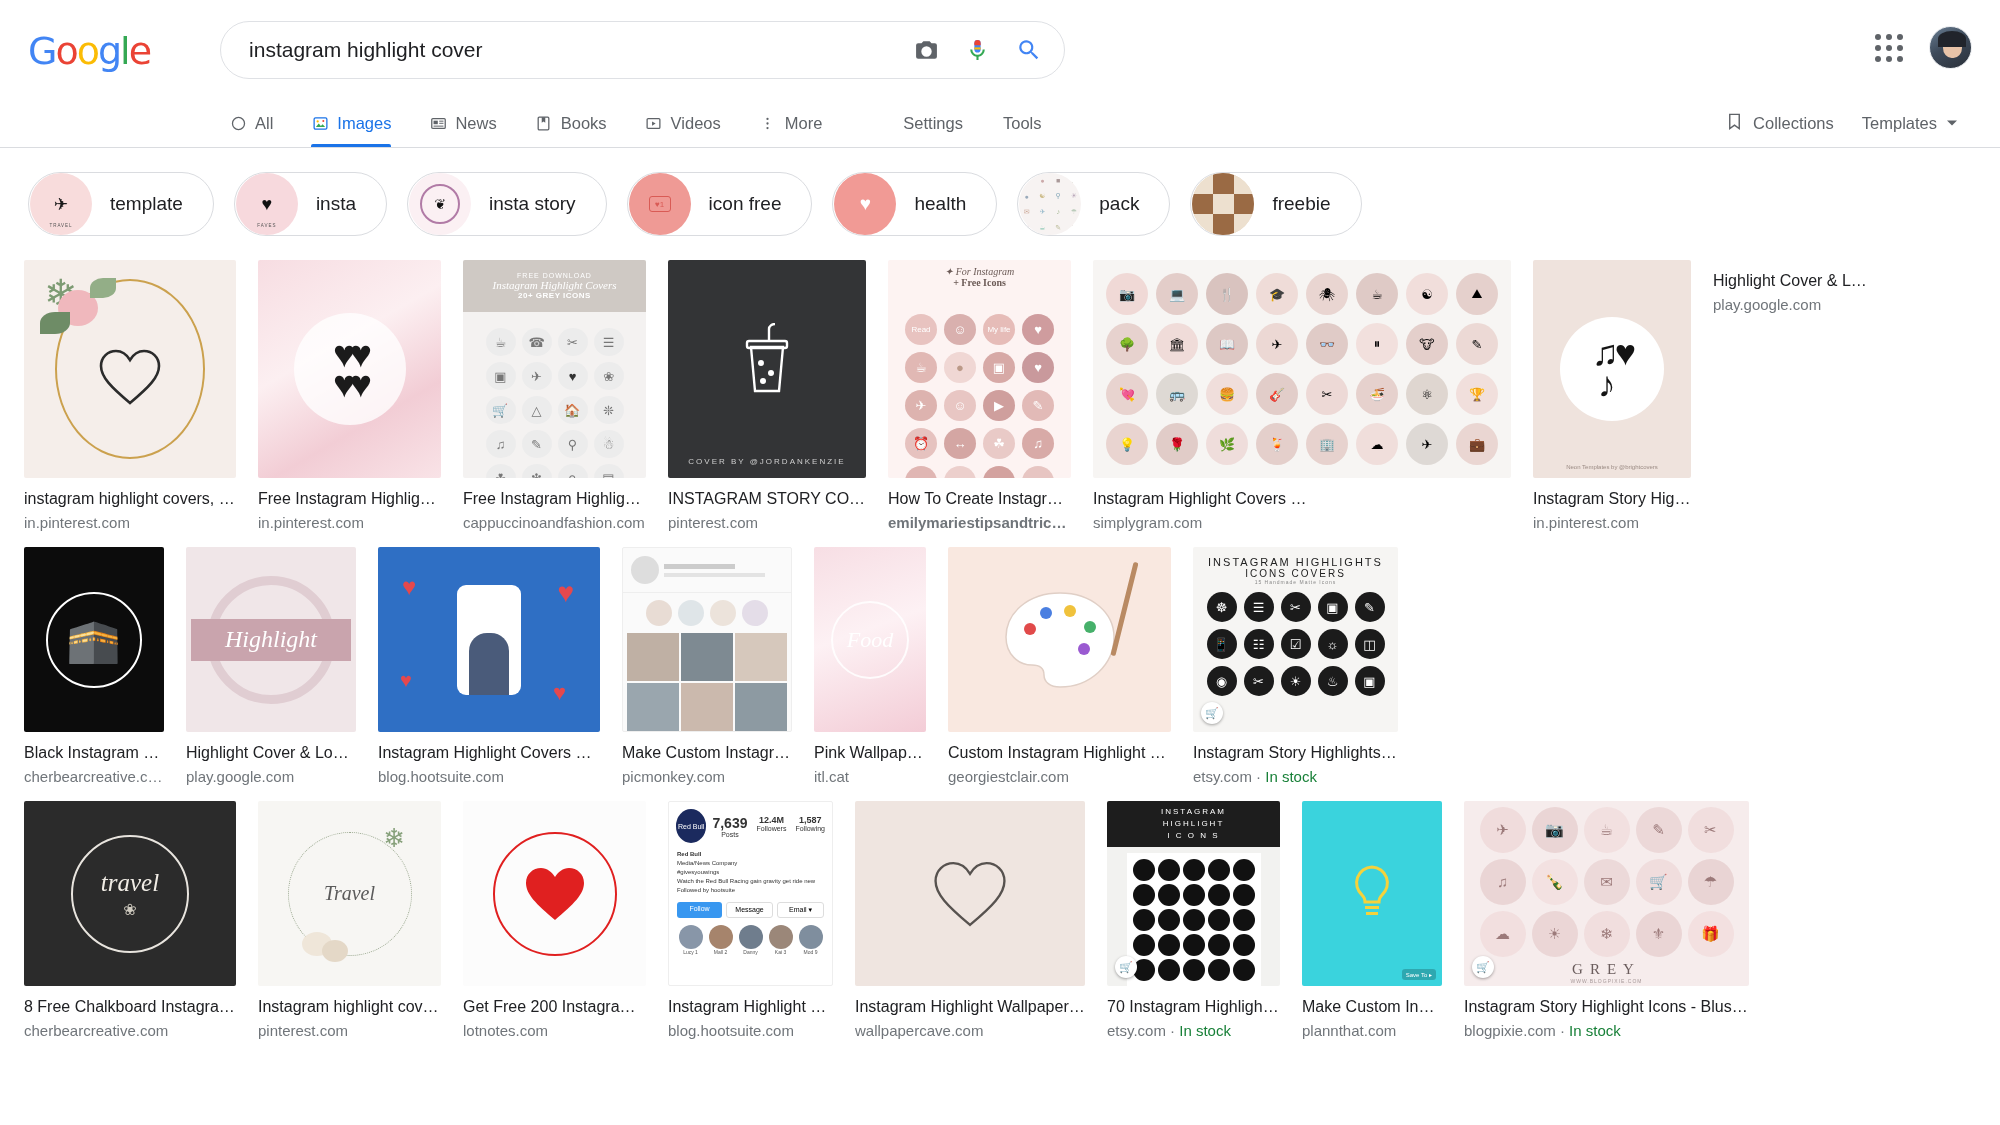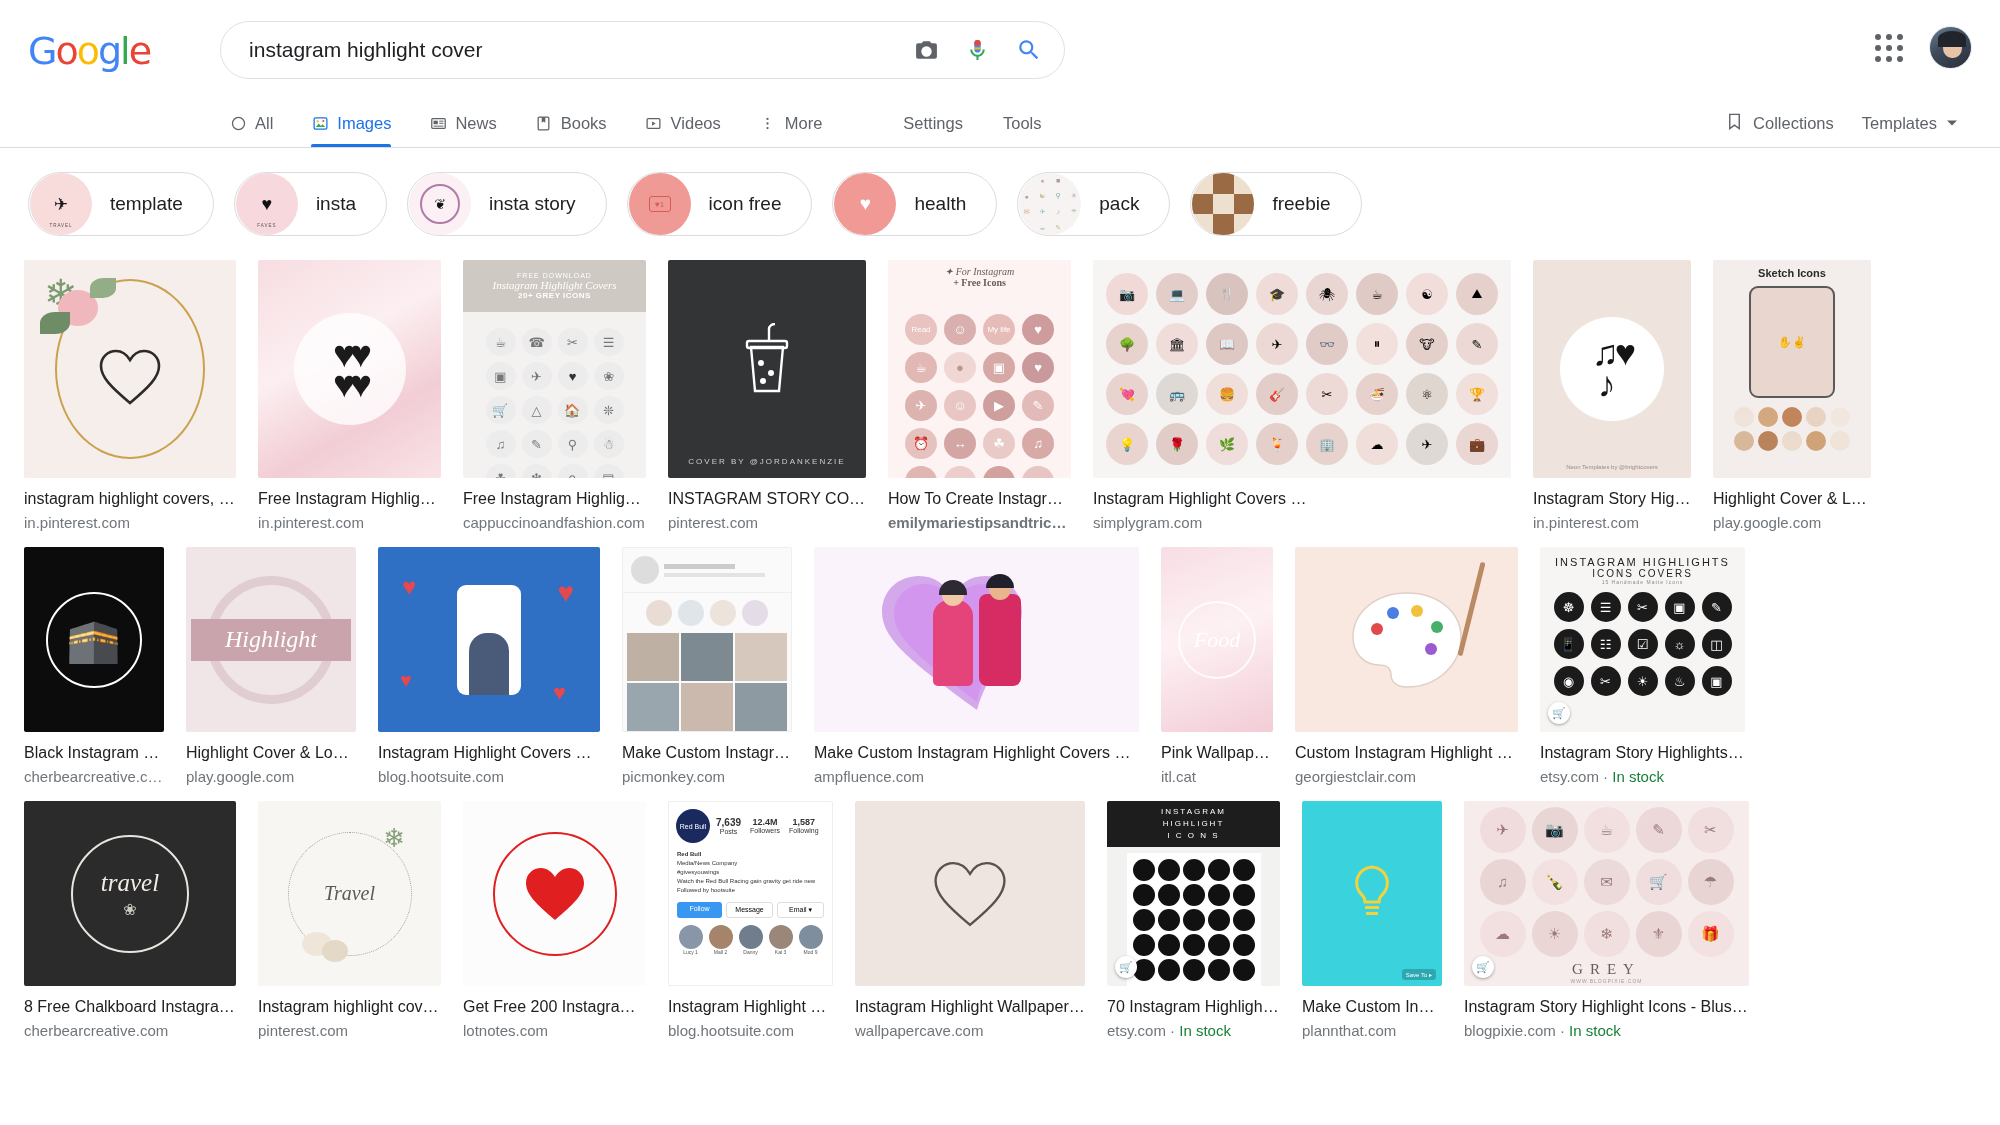--- a/index.html
+++ b/index.html
@@ -616,36 +616,20 @@
         <div style="position:relative;font-size:36px;color:#141414;line-height:.9;letter-spacing:-4px;">♫♥<br>&nbsp;♪</div>
         <div style="position:absolute;bottom:8px;left:0;right:0;text-align:center;font-size:6px;color:#9b8b84;">Neon Templates by @brightcovers</div>
       </div>
       <div class="cap">
         <div class="cap-title" style="width:158px;">Instagram Story Highlight C…</div>
         <div class="cap-src" style="width:158px;">in.pinterest.com</div>
       </div>
     </div>
 
     <div class="card" style="margin-right:0;">
-      <div class="thumb" style="width:158px;height:218px;background:#f3eeeb;flex-direction:column;justify-content:flex-start;">
-        <div style="font-size:11px;font-weight:bold;color:#2b2b2b;margin-top:7px;">Sketch Icons</div>
-        <div style="width:86px;height:112px;border:2px solid #5a5a5a;border-radius:9px;margin-top:7px;background:#e9d6cf;display:flex;align-items:center;justify-content:center;font-size:11px;color:#7c6a64;font-family:'Liberation Serif',serif;">✋✌</div>
-        <div style="display:grid;grid-template-columns:repeat(5,20px);gap:4px;margin-top:9px;">
-          <div style="height:20px;border-radius:50%;background:#efe2da;"></div>
-            <div style="height:20px;border-radius:50%;background:#d3a87e;"></div>
-            <div style="height:20px;border-radius:50%;background:#c2845a;"></div>
-            <div style="height:20px;border-radius:50%;background:#e8d3c2;"></div>
-            <div style="height:20px;border-radius:50%;background:#f2e7de;"></div>
-          <div style="height:20px;border-radius:50%;background:#d8b89a;"></div>
-            <div style="height:20px;border-radius:50%;background:#b9835c;"></div>
-            <div style="height:20px;border-radius:50%;background:#eadbcd;"></div>
-            <div style="height:20px;border-radius:50%;background:#cfa277;"></div>
-            <div style="height:20px;border-radius:50%;background:#f0e3d8;"></div>
-        </div>
-      </div>
       <div class="cap">
         <div class="cap-title" style="width:158px;">Highlight Cover &amp; Logo M…</div>
         <div class="cap-src" style="width:158px;">play.google.com</div>
       </div>
     </div>
   </div>
 
   <div class="res-row">
 
     <div class="card">
@@ -712,42 +696,20 @@
             <div style="background:#cbb9ad;"></div>
             <div style="background:#8d9aa2;"></div>
         </div>
       </div>
       <div class="cap">
         <div class="cap-title" style="width:170px;">Make Custom Instagra…</div>
         <div class="cap-src" style="width:170px;">picmonkey.com</div>
       </div>
     </div>
 
-    <div class="card">
-      <div class="thumb" style="width:325px;height:185px;background:#fbf3fb;">
-        <svg width="250" height="160" viewBox="0 0 250 160" style="position:absolute;">
-          <path d="M125 150C62 104 30 80 30 52 30 30 47 16 67 16c16 0 27 9 33 22 6-13 17-22 33-22 20 0 37 14 37 36 0 28-32 52-45 98z" fill="#b56ce0" opacity=".55"></path>
-          <path d="M125 142C70 100 42 78 42 54 42 36 56 24 73 24c14 0 24 8 29 19 5-11 15-19 29-19 17 0 31 12 31 30 0 24-28 46-37 88z" fill="#d38ff0" opacity=".7"></path>
-        </svg>
-        <div style="position:relative;display:flex;gap:6px;align-items:flex-end;">
-          <div style="width:40px;height:86px;background:#e4447a;border-radius:16px 16px 5px 5px;position:relative;">
-            <div style="position:absolute;top:-16px;left:9px;width:22px;height:22px;border-radius:50%;background:#f2c9a6;"></div>
-            <div style="position:absolute;top:-20px;left:6px;width:28px;height:15px;border-radius:14px 14px 0 0;background:#2d2a33;"></div>
-          </div>
-          <div style="width:42px;height:92px;background:#d62c63;border-radius:8px;position:relative;">
-            <div style="position:absolute;top:-16px;left:10px;width:22px;height:22px;border-radius:50%;background:#e8b58e;"></div>
-            <div style="position:absolute;top:-20px;left:7px;width:28px;height:14px;border-radius:14px 14px 0 0;background:#20202a;"></div>
-          </div>
-        </div>
-      </div>
-      <div class="cap">
-        <div class="cap-title" style="width:325px;">Make Custom Instagram Highlight Covers …</div>
-        <div class="cap-src" style="width:325px;">ampfluence.com</div>
-      </div>
-    </div>
 
     <div class="card">
       <div class="thumb" style="width:112px;height:185px;background:linear-gradient(160deg,#f7dee4 0%,#fdf1f4 45%,#f3ccd6 100%);">
         <div style="position:absolute;width:78px;height:78px;border-radius:50%;border:2px solid rgba(255,255,255,.85);"></div>
         <span style="position:relative;font-size:22px;color:#fff;font-family:'Liberation Serif',serif;font-style:italic;">Food</span>
       </div>
       <div class="cap">
         <div class="cap-title" style="width:112px;">Pink Wallpaper, Iphone …</div>
         <div class="cap-src" style="width:112px;">itl.cat</div>
       </div>
@@ -844,21 +806,21 @@
         <div class="cap-title" style="width:183px;">Get Free 200 Instagram Highli…</div>
         <div class="cap-src" style="width:183px;">lotnotes.com</div>
       </div>
     </div>
 
     <div class="card">
       <div class="thumb" style="width:165px;height:185px;background:#fff;flex-direction:column;justify-content:flex-start;border:1px solid #eee;">
         <div style="width:100%;display:flex;gap:6px;padding:7px;align-items:center;">
           <div style="width:34px;height:34px;border-radius:50%;background:#1b2a5e;color:#fff;font-size:7px;display:flex;align-items:center;justify-content:center;">Red Bull</div>
           <div style="display:flex;gap:9px;font-size:7px;color:#333;text-align:center;">
-            <div><b style="font-size:10px;">7,639</b><br>Posts</div>
+            <div><b style="font-size:14px;">7,639</b><br>Posts</div>
               <div><b style="font-size:9px;">12.4M</b><br>Followers</div>
               <div><b style="font-size:9px;">1,587</b><br>Following</div>
           </div>
         </div>
         <div style="width:100%;padding:0 8px;font-size:6px;color:#333;line-height:1.5;text-align:left;">
           <b>Red Bull</b><br>Media/News Company<br>#givesyouwings<br>Watch the Red Bull Racing gain gravity get ride new<br>Followed by hootsuite
         </div>
         <div style="display:flex;gap:4px;padding:7px 8px;width:100%;">
           <div style="flex:1;background:#3897f0;color:#fff;font-size:7px;border-radius:3px;text-align:center;padding:3px 0;">Follow</div>
           <div style="flex:1;border:1px solid #ddd;font-size:7px;border-radius:3px;text-align:center;padding:3px 0;">Message</div>

